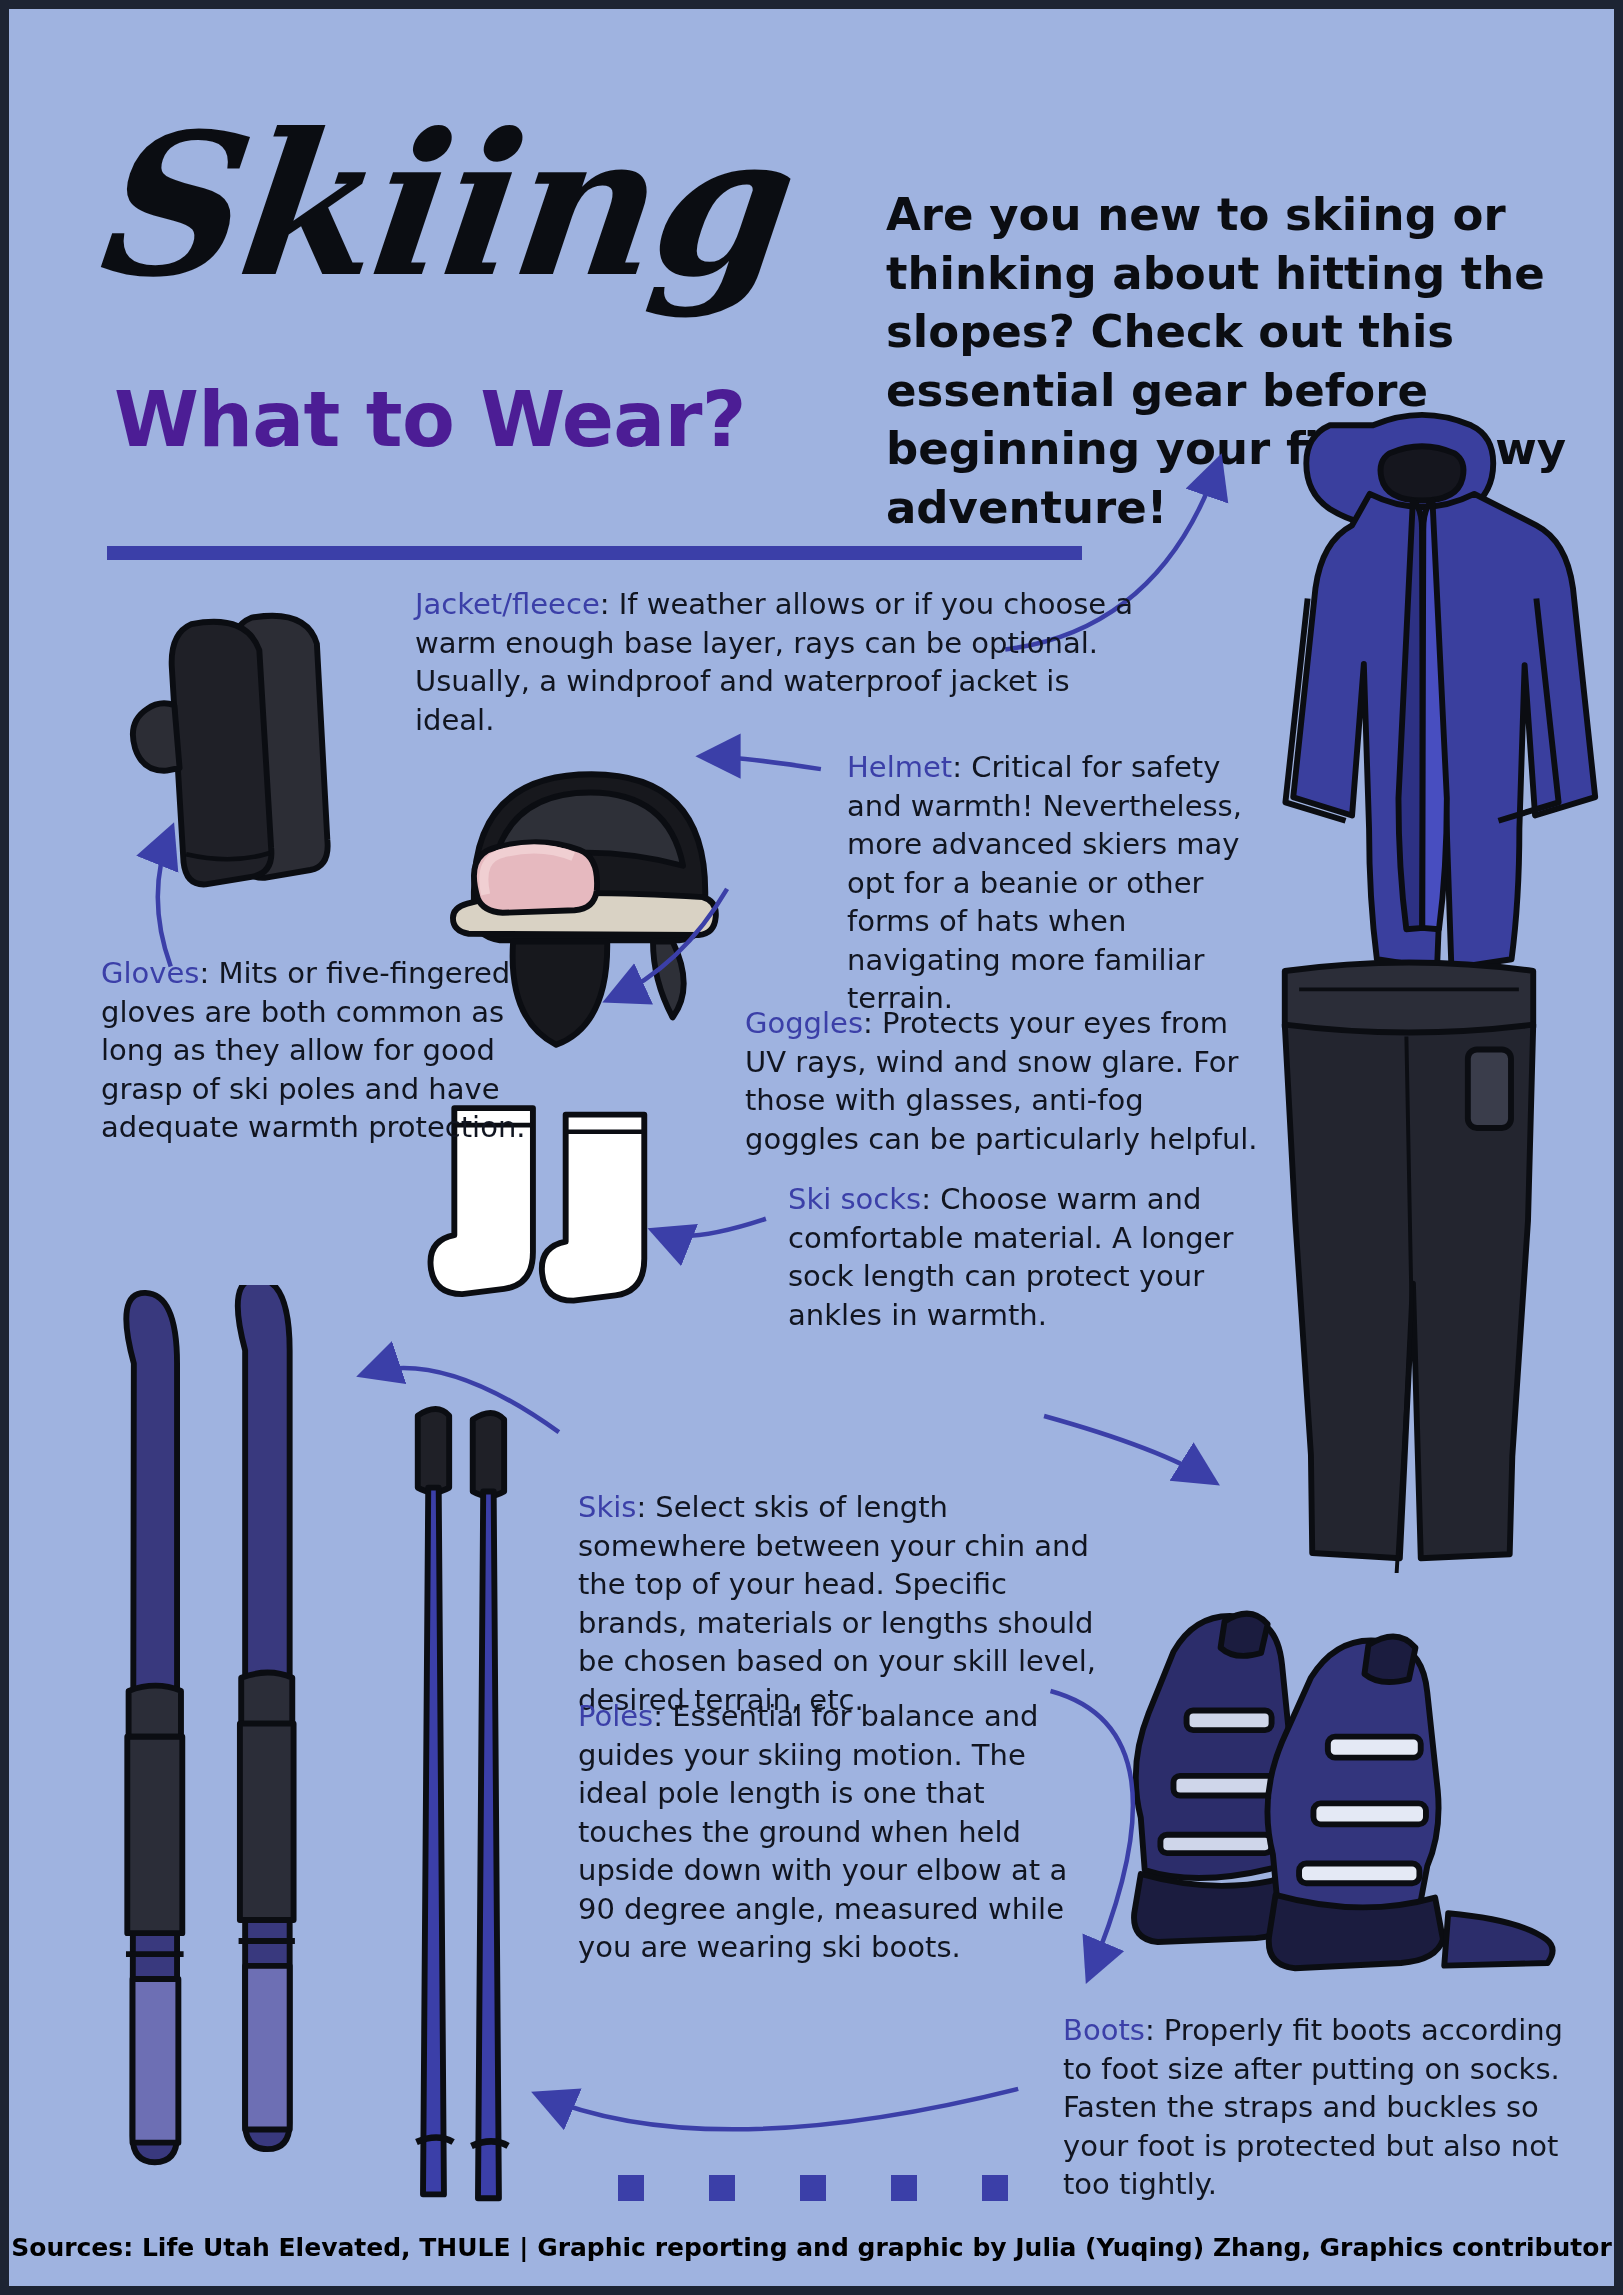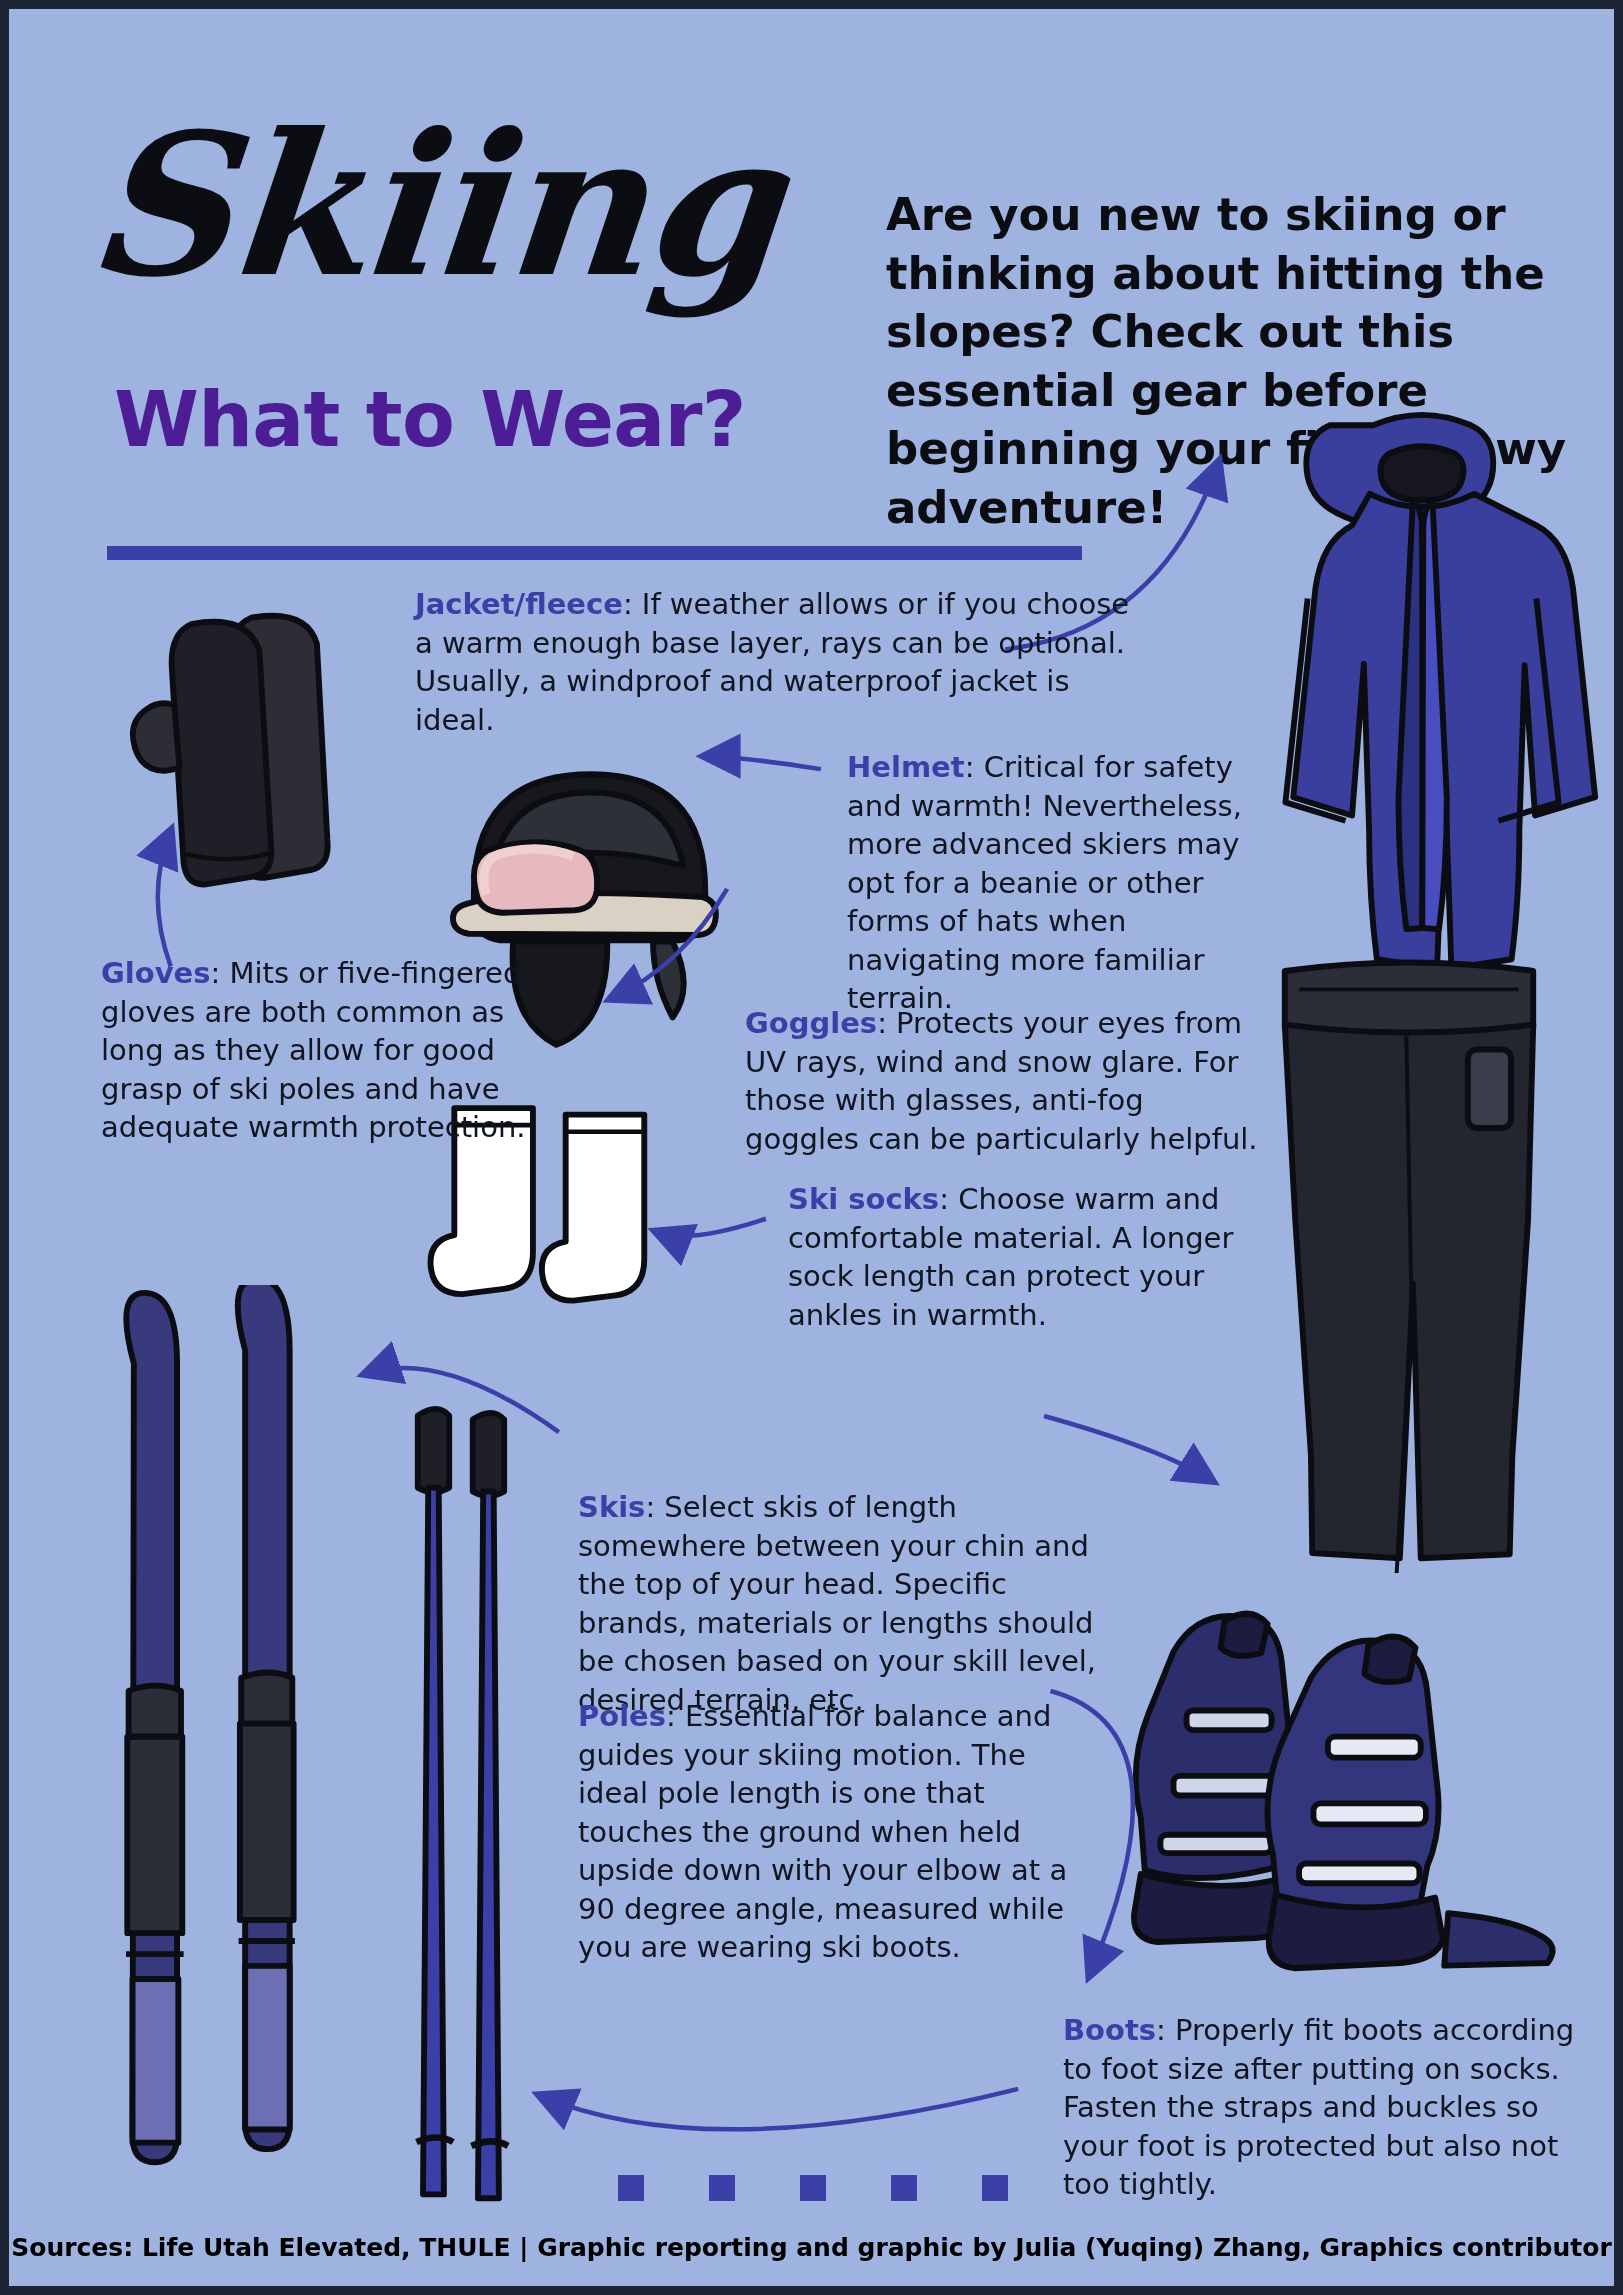--- a/index.html
+++ b/index.html
@@ -38,21 +38,21 @@
   .title-rule{
     position:absolute;left:98px;top:537px;
     width:975px;height:14.4px;background:#3b3fa8;
   }
   .intro{
     position:absolute;left:877px;top:177px;width:694px;
     font-size:45px;line-height:1.30;font-weight:700;color:#0b0d12;
   }
   
   .block{position:absolute;font-size:29px;line-height:1.33;color:#111520;}
-  .lbl{color:#3b3fa8;font-weight:700;}
+  .lbl{color:#3b3fa8;font-weight:400;}
   #b-jacket{left:406px;top:576px;width:720px;}
   #b-helmet{left:838px;top:739px;width:419px;}
   #b-gloves{left:92px;top:945px;width:425px;}
   #b-goggles{left:736px;top:995px;width:517px;}
   #b-socks{left:779px;top:1171px;width:497px;}
   #b-pants{left:713px;top:1361px;width:530px;}
   #b-skis{left:569px;top:1479px;width:543px;}
   #b-poles{left:569px;top:1688px;width:517px;}
   #b-boots{left:1054px;top:2002px;width:517px;}
   

